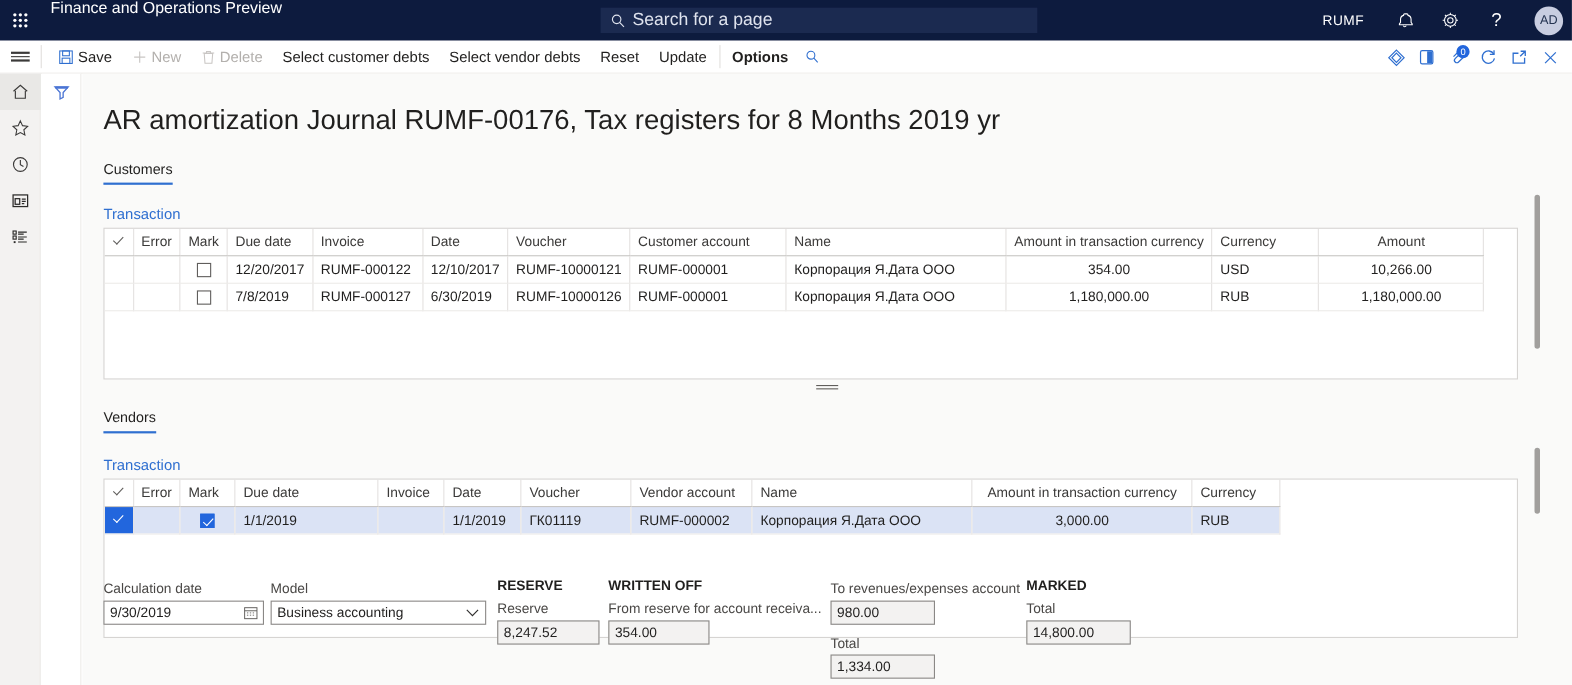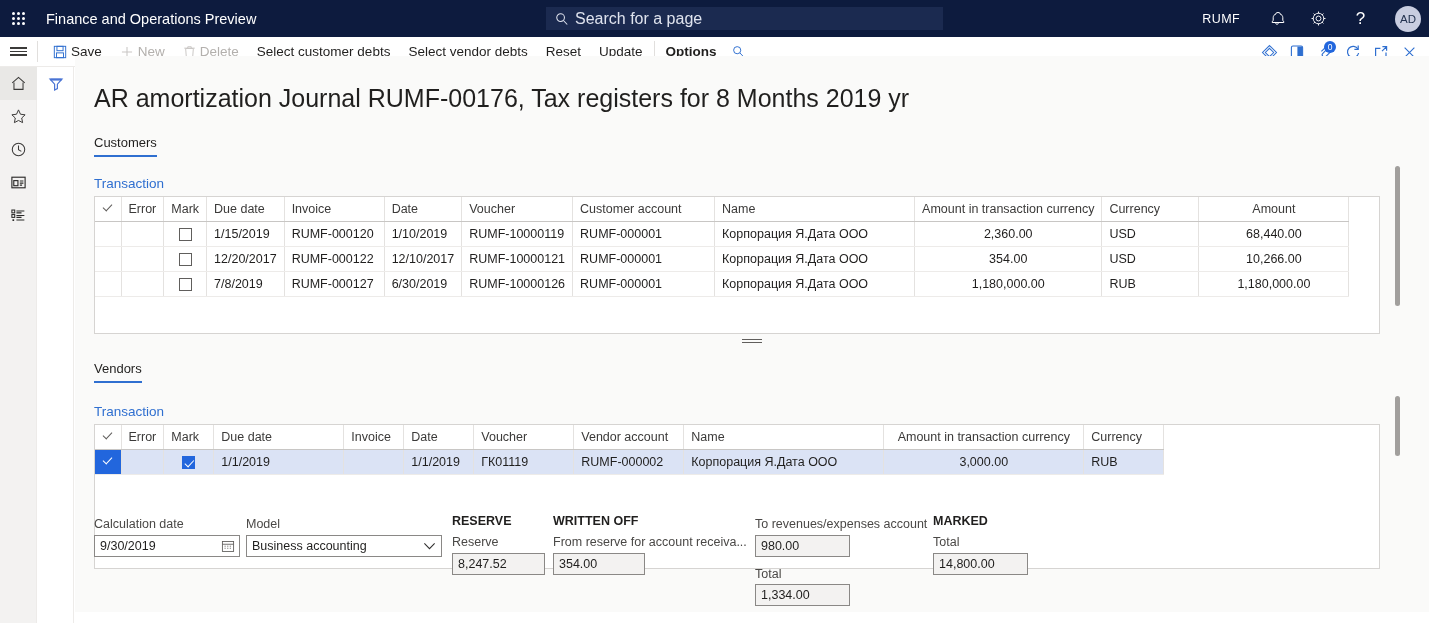--- a/index.html
+++ b/index.html
@@ -8,21 +8,21 @@
     width:1429px; height:623px;
     font-family:"Liberation Sans", sans-serif;
     font-size:13px; color:#323130;
     background:#ffffff; overflow:hidden;
     -webkit-font-smoothing:antialiased;
   }
 
   
   .topbar{
     position:absolute; left:0; top:0; width:1429px; height:37px;
-    background:#0d1b3e; display:flex; align-items:center;
+    background:#0d1b3e; display:flex; 
   }
   .waffle{ width:36px; height:37px; display:flex; align-items:center; justify-content:center; cursor:pointer;}
   .waffle .grid{ display:grid; grid-template-columns:repeat(3,3px); grid-template-rows:repeat(3,3px); gap:2px;}
   .waffle .grid i{ display:block; width:3px;height:3px;background:#fff;border-radius:50%;}
   .app-title{ color:#fff; font-size:14.5px; margin-left:10px; white-space:nowrap;}
   .searchwrap{
     position:absolute; left:546px; top:7px; width:397px; height:23px;
     background:#1b2a50; display:flex; align-items:center; padding-left:9px; cursor:text;
   }
   .searchwrap .ph{ color:#dfe3ee; font-size:16px; margin-left:6px;}
@@ -63,21 +63,21 @@
   .rail .ri{ width:37px;height:33px;display:flex;align-items:center;justify-content:center;cursor:pointer;}
   .rail .ri.active{ background:#e9e8e6;}
   .filterpane{
     position:absolute; left:38px; top:67px; width:36px; height:556px;
     background:#fff; border-right:1px solid #edebe9;
   }
   .filterpane .fi{ width:36px;height:34px;display:flex;align-items:center;justify-content:center;cursor:pointer;}
 
   
   .content{
-    position:absolute; left:75px; top:56px; width:1354px; height:556px;
+    position:absolute; left:75px; top:67px; width:1354px; height:556px;
     background:#fafaf9; overflow:hidden;
   }
   .page-title{
     position:absolute; left:19px; top:28px; font-size:25px; color:#201f1e; white-space:nowrap;
   }
   .tabstrip{ position:absolute; left:19px; }
   .tabitem{
     display:inline-block; font-size:13px; color:#201f1e; padding-bottom:5px;
     border-bottom:2px solid #2f6fd0; cursor:pointer;
   }
@@ -364,34 +364,20 @@
           <th>Date</th>
           <th>Voucher</th>
           <th>Customer account</th>
           <th>Name</th>
           <th class="num">Amount in transaction currency</th>
           <th>Currency</th>
           <th class="num">Amount</th>
         </tr>
       </thead>
       <tbody>
-        <tr>
-          <td class="ctr"></td>
-          <td></td>
-          <td class="ctr"><span class="chk"></span></td>
-          <td>1/15/2019</td>
-          <td>RUMF-000120</td>
-          <td>1/10/2019</td>
-          <td>RUMF-10000119</td>
-          <td>RUMF-000001</td>
-          <td>Корпорация Я.Дата ООО</td>
-          <td class="num">2,360.00</td>
-          <td>USD</td>
-          <td class="num">68,440.00</td>
-        </tr>
         <tr>
           <td class="ctr"></td>
           <td></td>
           <td class="ctr"><span class="chk"></span></td>
           <td>12/20/2017</td>
           <td>RUMF-000122</td>
           <td>12/10/2017</td>
           <td>RUMF-10000121</td>
           <td>RUMF-000001</td>
           <td>Корпорация Я.Дата ООО</td>

